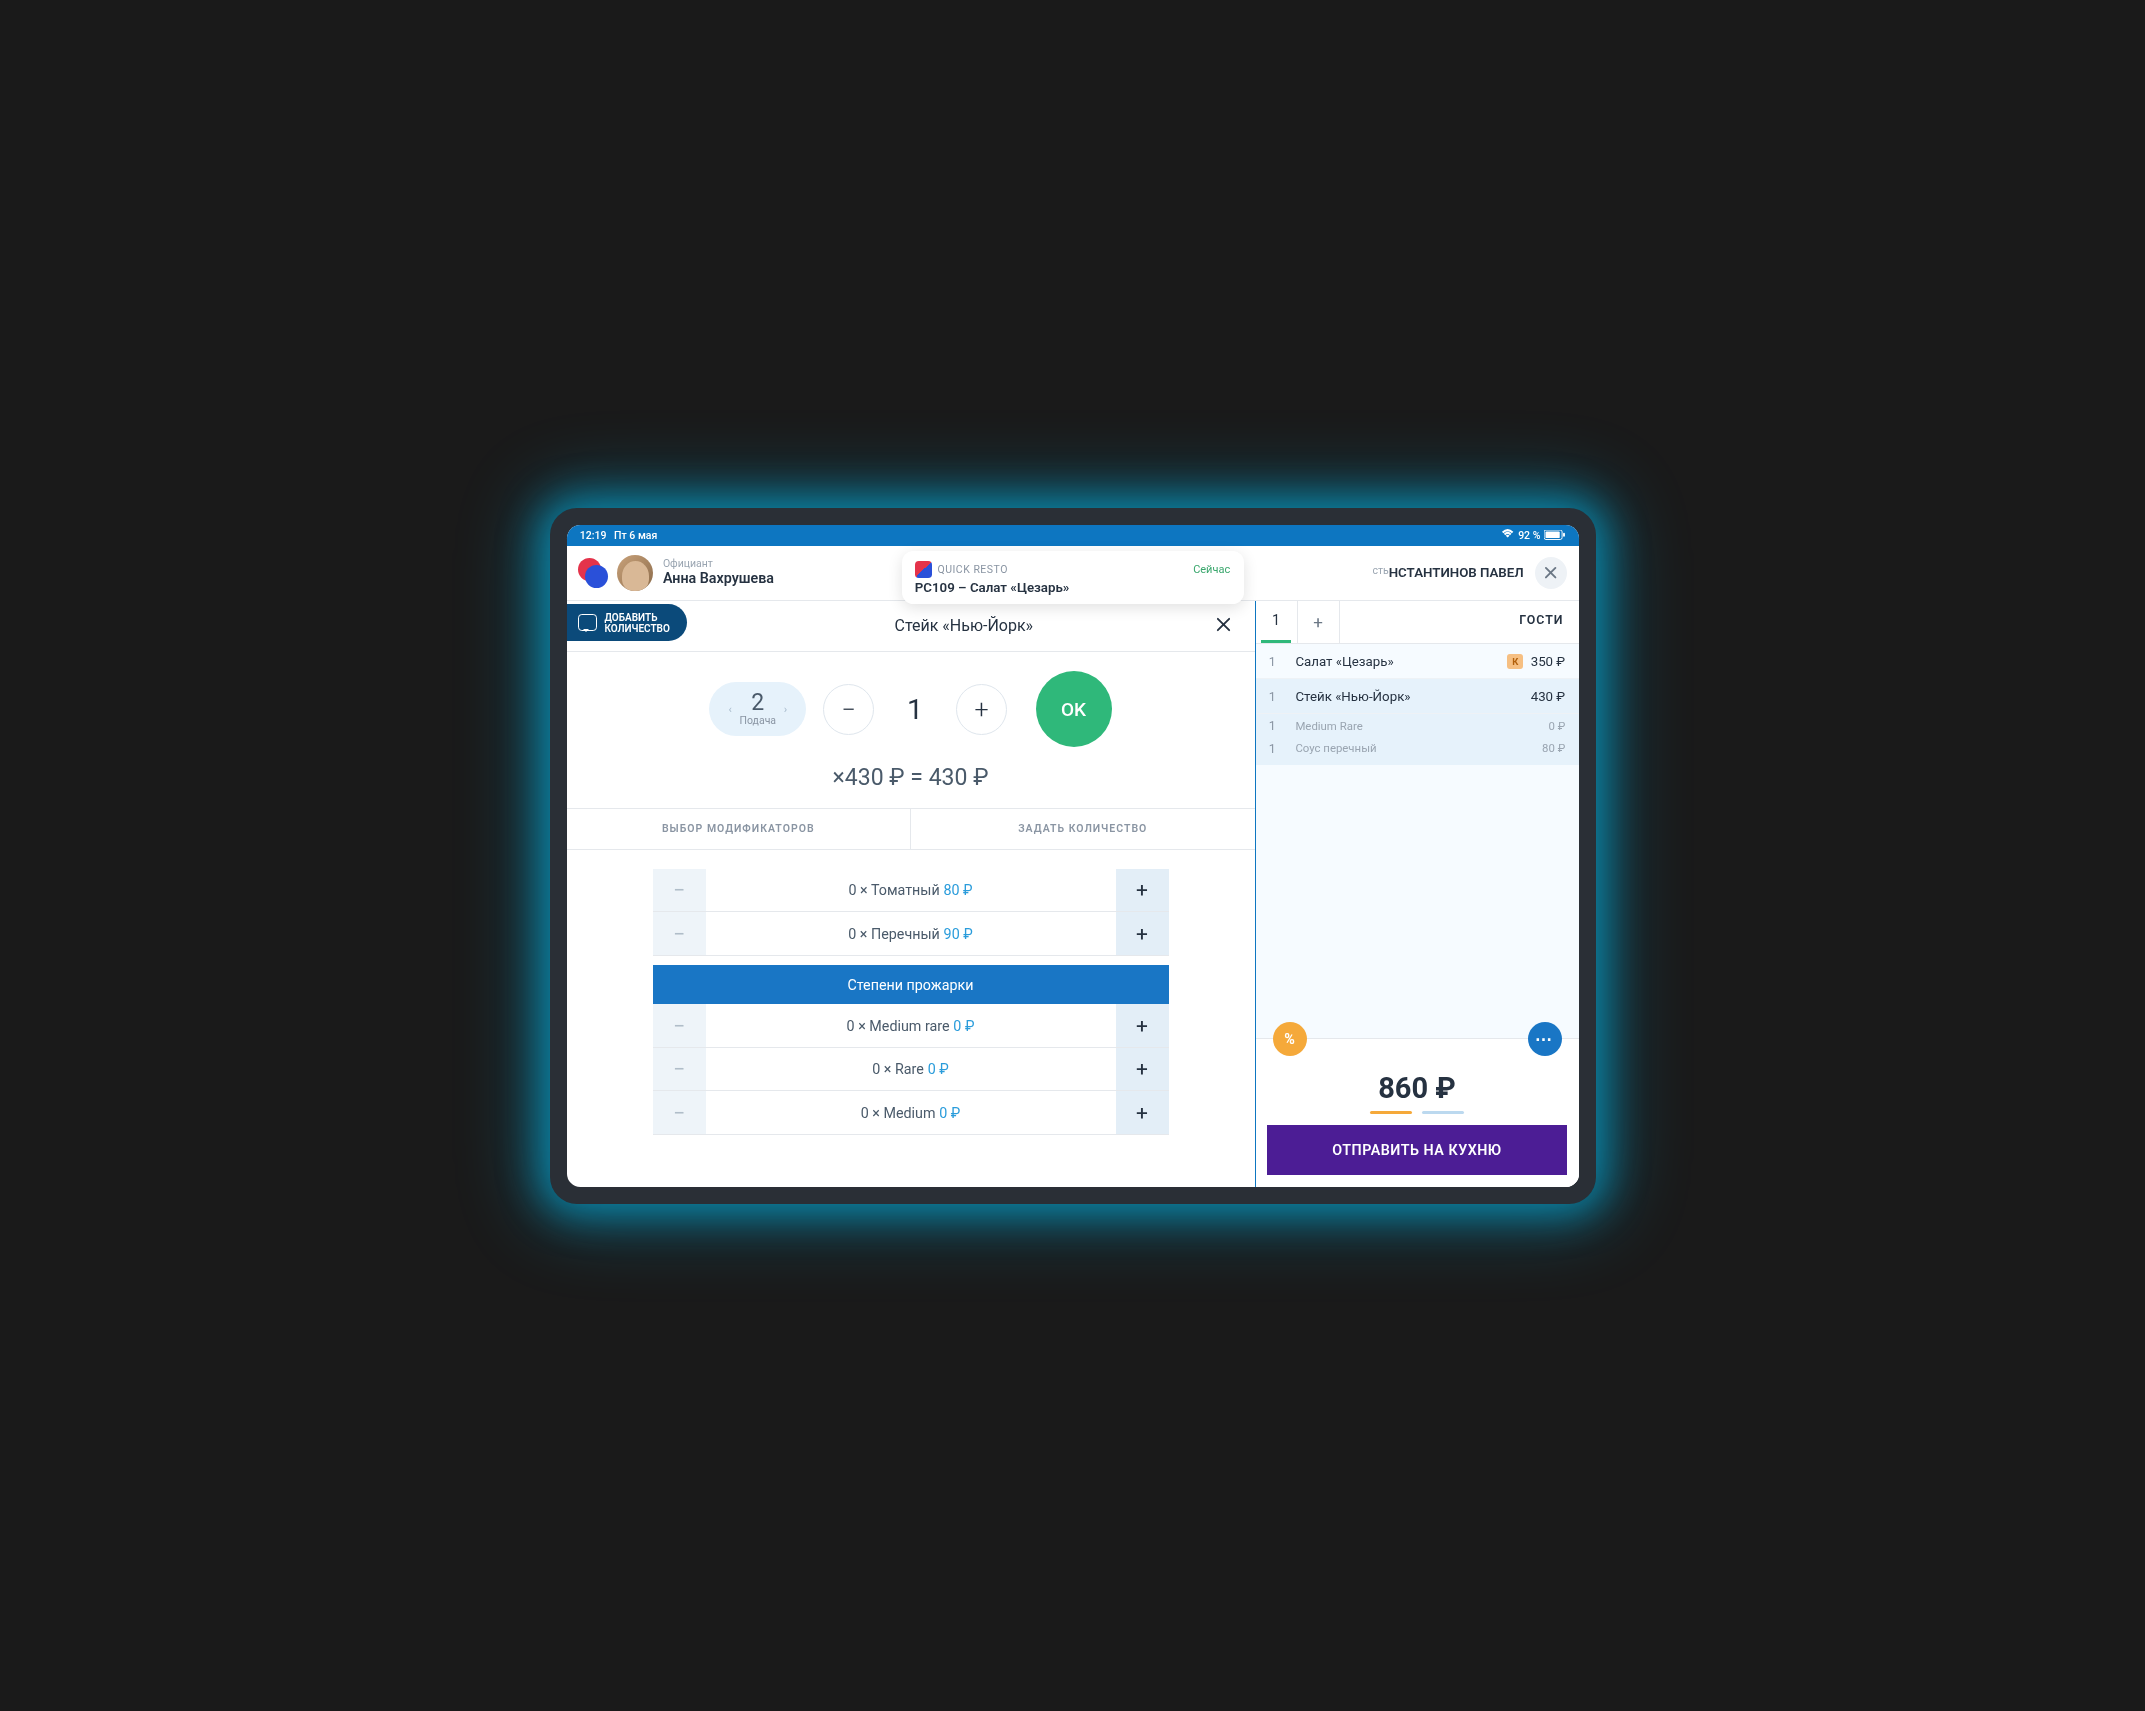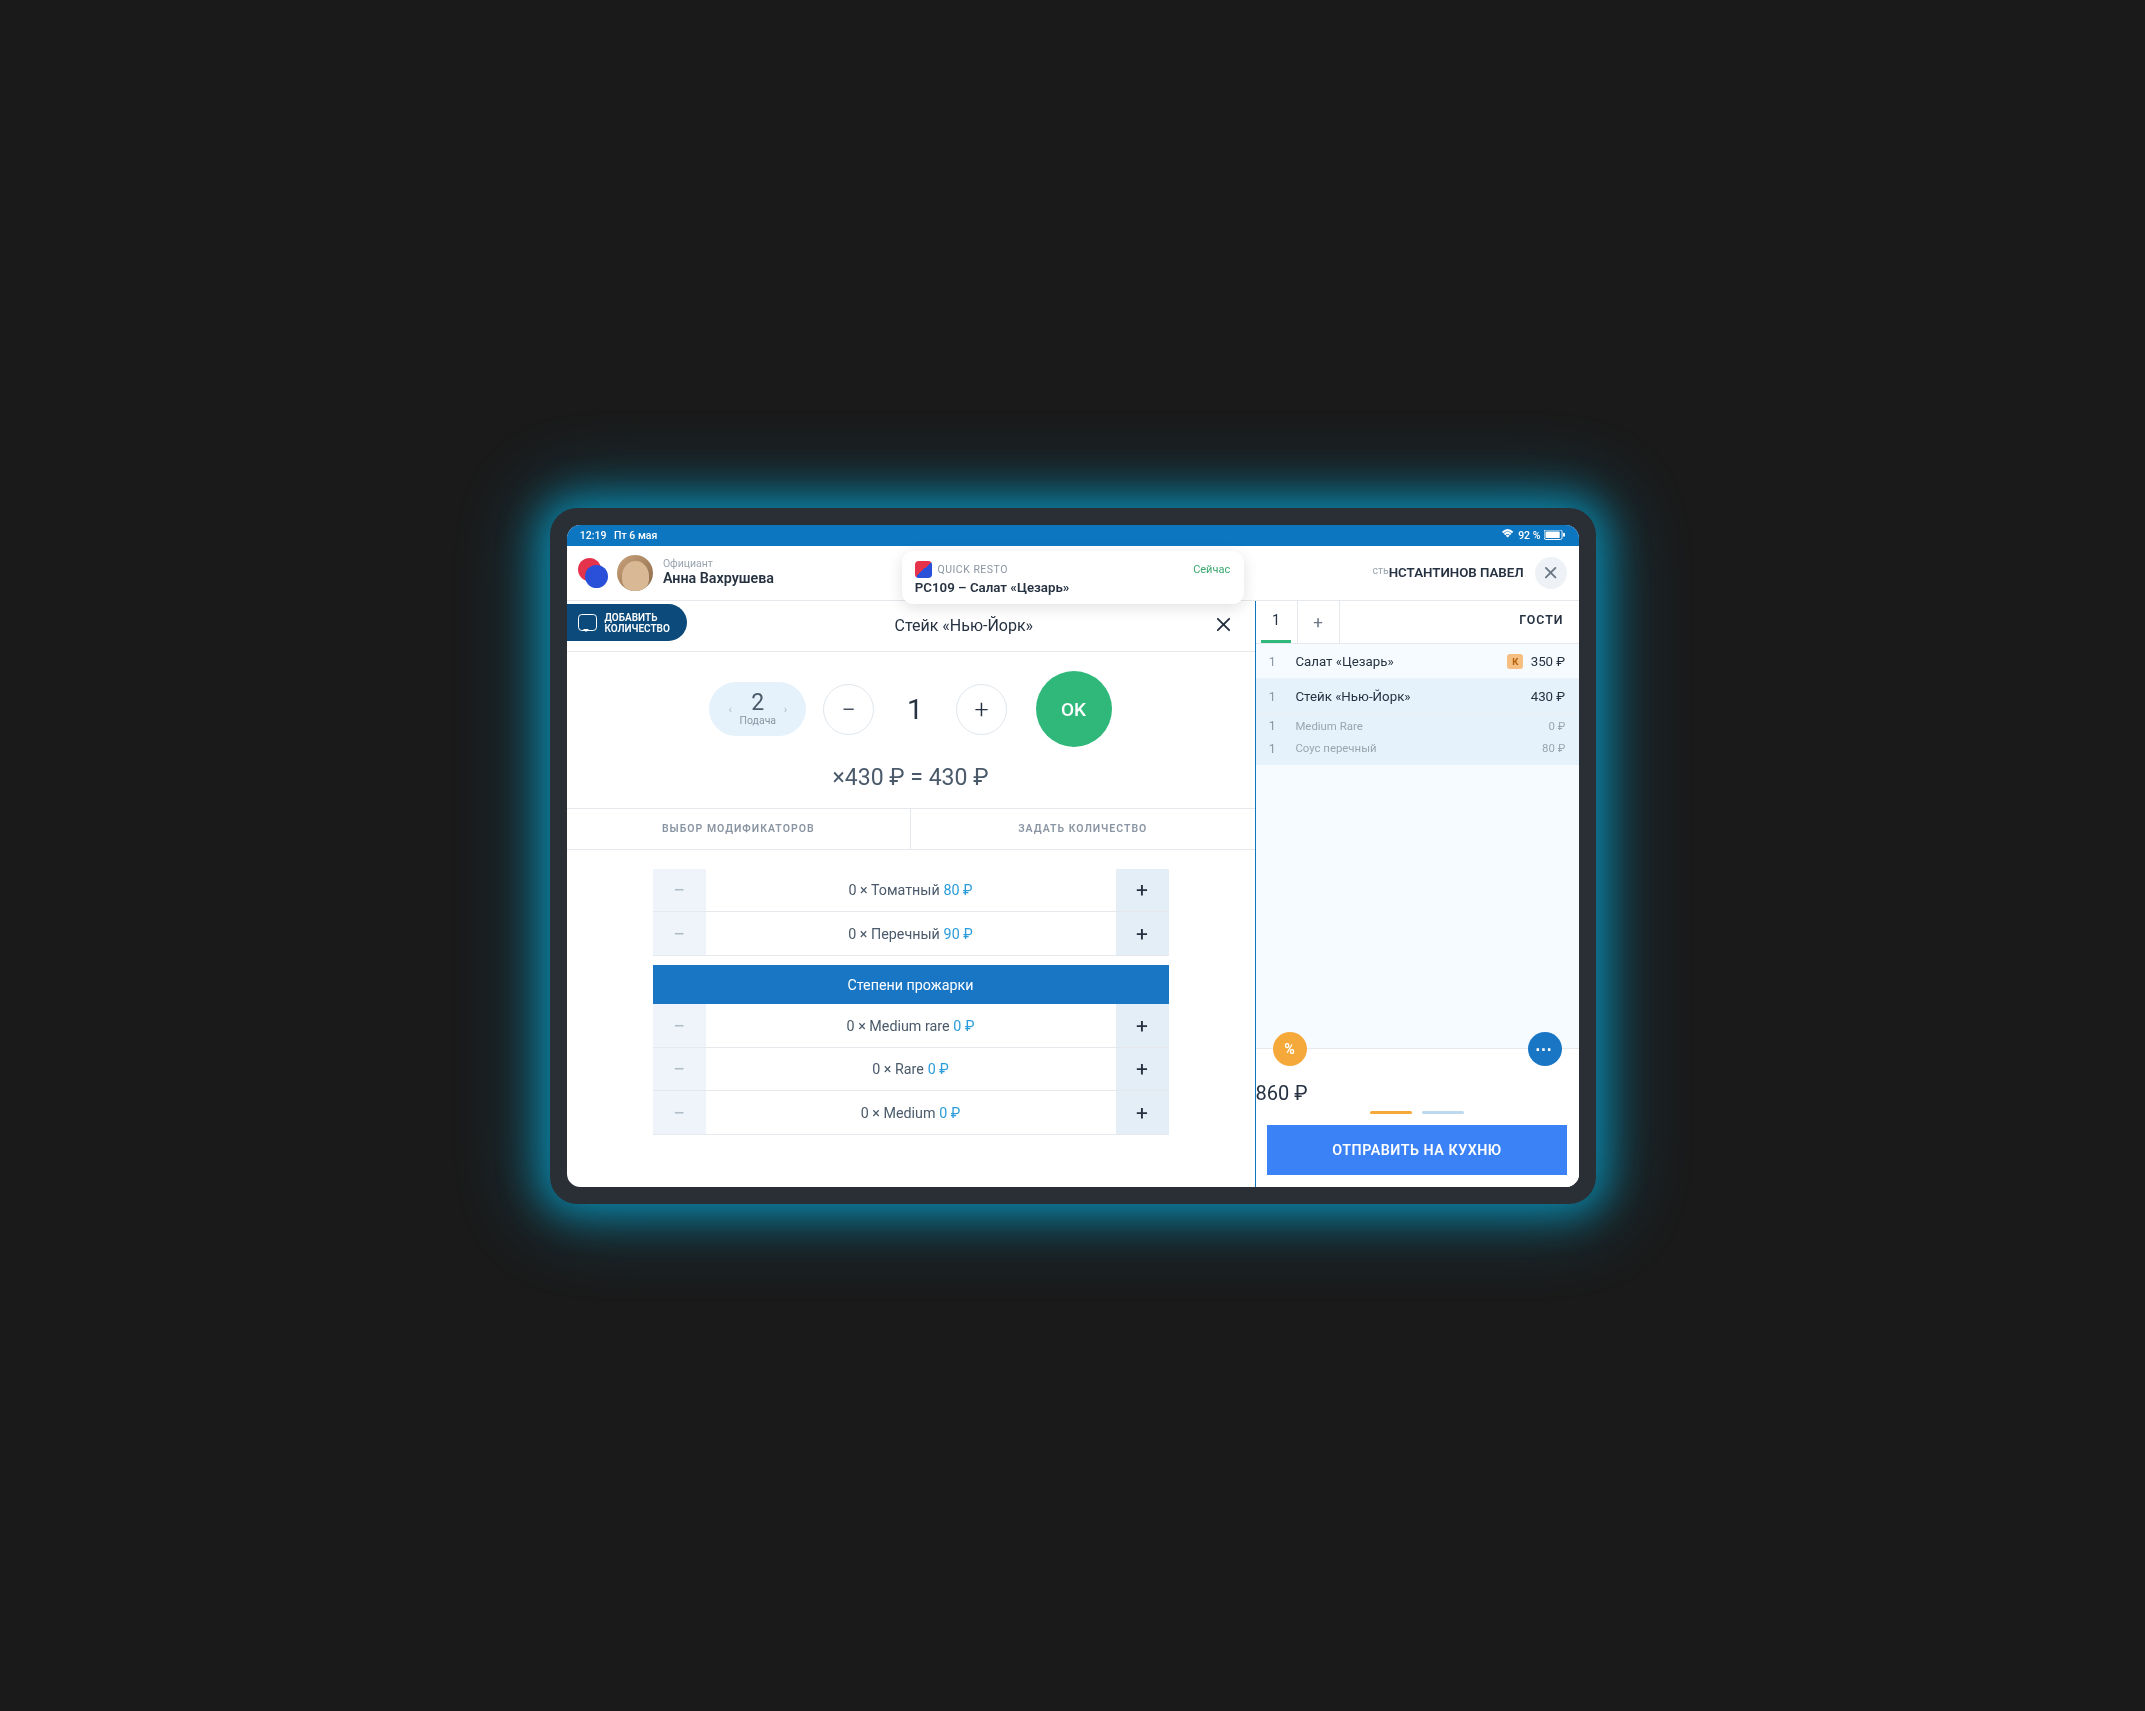--- a/index.html
+++ b/index.html
@@ -320,34 +320,34 @@
     margin-top: -17px;
   }
   .chip {
     width: 34px; height: 34px; border-radius: 50%;
     display:flex; align-items:center; justify-content:center;
     color:#fff; font-weight:700; font-size:14.3px;
   }
   .chip.pct { background: #f5a93a; }
   .chip.more { background: #1976c5; letter-spacing:1.9px; font-size:17px;}
   .total {
-    text-align: left;
-    font-size: 20px;
-    font-weight: 400;
+    text-align: center;
+    font-size: 29px;
+    font-weight: 700;
     color: #263241;
     padding: 15px 0 5.7px;
   }
   .total-underlines {
     display:flex; gap:9.5px; justify-content:center; padding-bottom:11.4px;
   }
   .total-underlines span { width:42px; height:2.9px; border-radius:1.9px;}
   .total-underlines .u1 { background:#f5a93a;}
   .total-underlines .u2 { background:#bcd9ef;}
   .submit-btn {
-    background: #3b82f6;
+    background: #4c1d95;
     color: #fff;
     text-align: center;
     padding: 17px;
     font-size: 14.3px;
     font-weight: 600;
     letter-spacing: 0.5px;
     margin: 0 11.4px 11.4px;
   }
 </style>
 </head>

